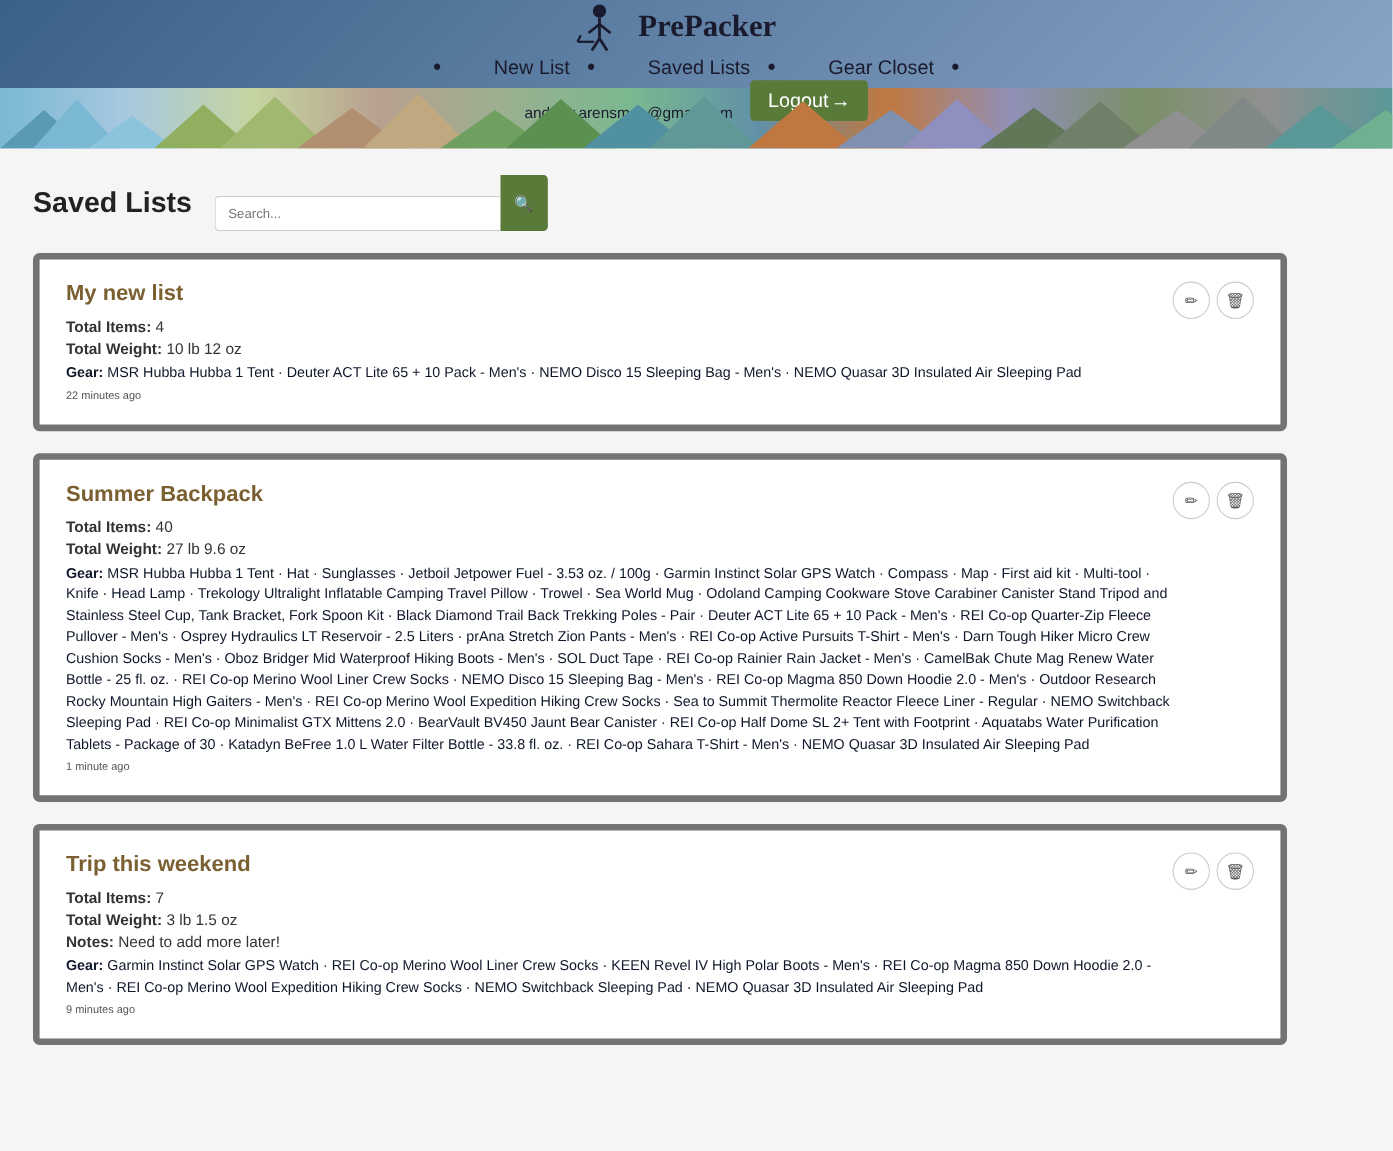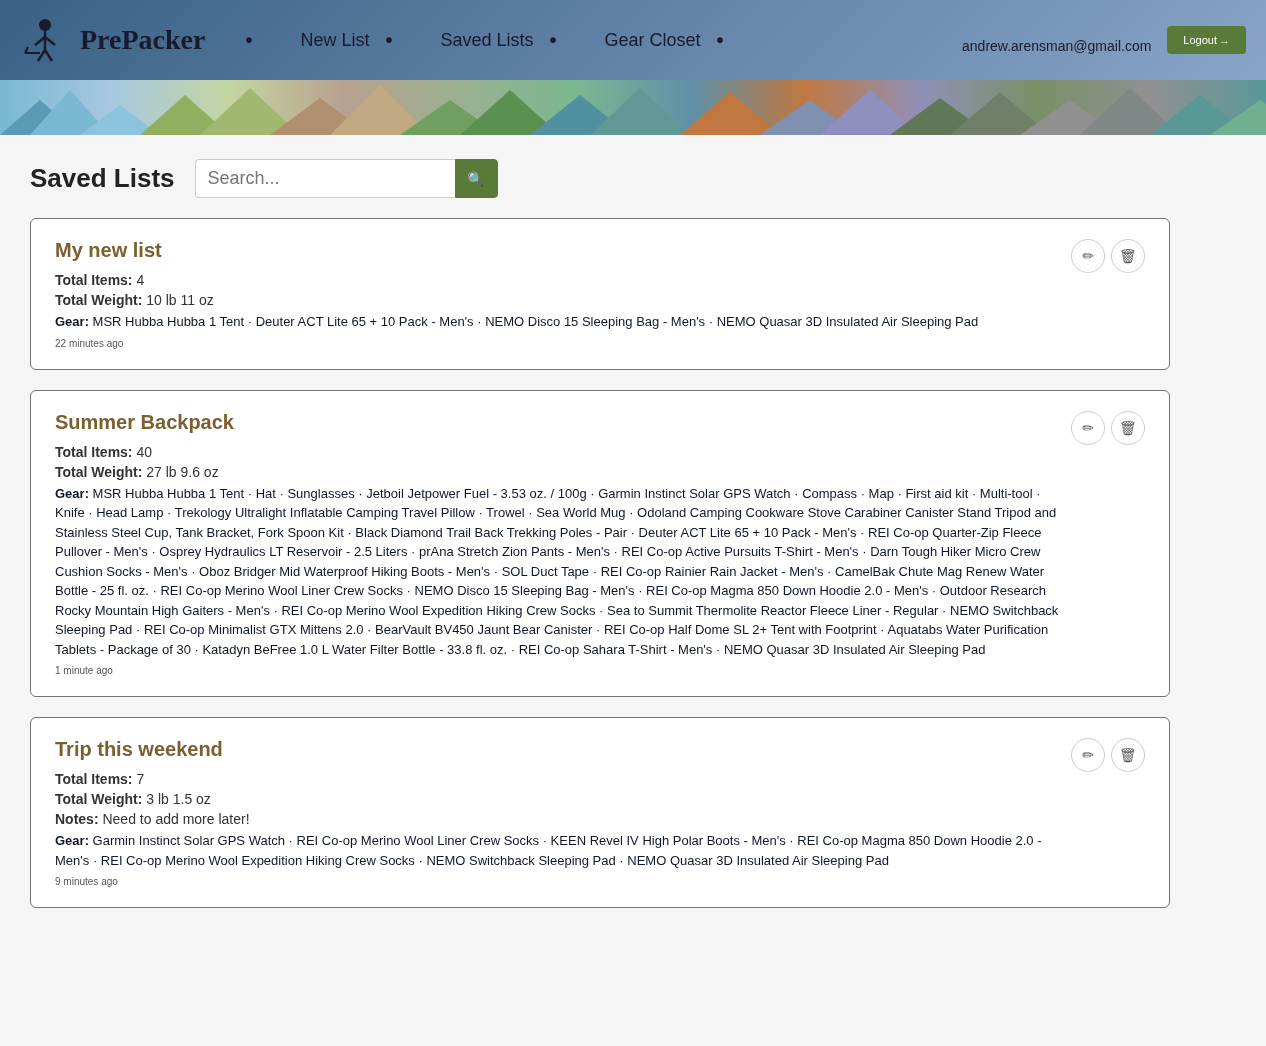--- a/index.html
+++ b/index.html
@@ -5,20 +5,21 @@
     * { box-sizing: border-box; margin: 0; padding: 0; }
     body { font-family: Arial, sans-serif; background: #f5f5f5; color: #333; }
 
     
     .navbar {
       background: linear-gradient(135deg, #3a6186 0%, #89a4c7 100%);
       display: flex;
       align-items: center;
       padding: 0 20px;
       height: 80px;
+      flex-direction: column;
     }
     .navbar-logo {
       display: flex;
       align-items: center;
       gap: 10px;
       margin-right: 40px;
     }
     .navbar-logo-icon {
       width: 50px;
       height: 50px;
@@ -56,21 +57,21 @@
     .navbar-email {
       color: #1a1a2e;
       font-size: 14px;
     }
     .logout-btn {
       background: #5a7a3a;
       color: white;
       border: none;
       padding: 8px 16px;
       border-radius: 4px;
-      font-size: 11px;
+      font-size: 18px;
       cursor: pointer;
       display: flex;
       align-items: center;
       gap: 2px;
     }
 
     
     .mountains-banner {
       height: 55px;
       background: linear-gradient(to right, #7ab8d4, #a8c8e0, #c5d5a0, #b8a090, #9ab090, #7ab890, #6090a8, #c07840, #9090b8, #7a9068, #909090, #5a9898);
@@ -102,38 +103,39 @@
     }
     .search-bar {
       display: flex;
     }
     .search-input {
       width: 260px;
       padding: 8px 12px;
       border: 1px solid #ccc;
       border-right: none;
       border-radius: 4px 0 0 4px;
-      font-size: 18px;
+      font-size: 12px;
       color: #666;
       background: white;
+      margin-top: 19px;
     }
     .search-button {
       background: #5a7a3a;
       border: 1px solid #5a7a3a;
       padding: 8px 12px;
       border-radius: 0 4px 4px 0;
       cursor: pointer;
       color: white;
       font-size: 14px;
     }
 
     
     .list-card {
       background: white;
-      border: 1px solid #737373;
+      border: 6px solid #737373;
       border-radius: 6px;
       padding: 20px 24px;
       margin-bottom: 20px;
       position: relative;
     }
     .list-card-header {
       display: flex;
       justify-content: space-between;
       align-items: flex-start;
     }
@@ -269,21 +271,21 @@
   </div>
 
   <div class="list-card">
     <div class="list-card-header">
       <div>
         <div class="list-name">My new list</div>
         <div class="list-meta">
           <strong>Total Items:</strong> <span>4</span>
         </div>
         <div class="list-meta">
-          <strong>Total Weight:</strong> <span>10 lb 11 oz</span>
+          <strong>Total Weight:</strong> <span>10 lb 12 oz</span>
         </div>
         <div class="list-gear">
           <strong>Gear:</strong> <span>MSR Hubba Hubba 1 Tent · Deuter ACT Lite 65 + 10 Pack - Men's · NEMO Disco 15 Sleeping Bag - Men's · NEMO Quasar 3D Insulated Air Sleeping Pad</span>
         </div>
         <div class="list-timestamp">22 minutes ago</div>
       </div>
       <div class="list-actions">
         <button class="action-btn">✏</button>
         <button class="action-btn">🗑</button>
       </div>

